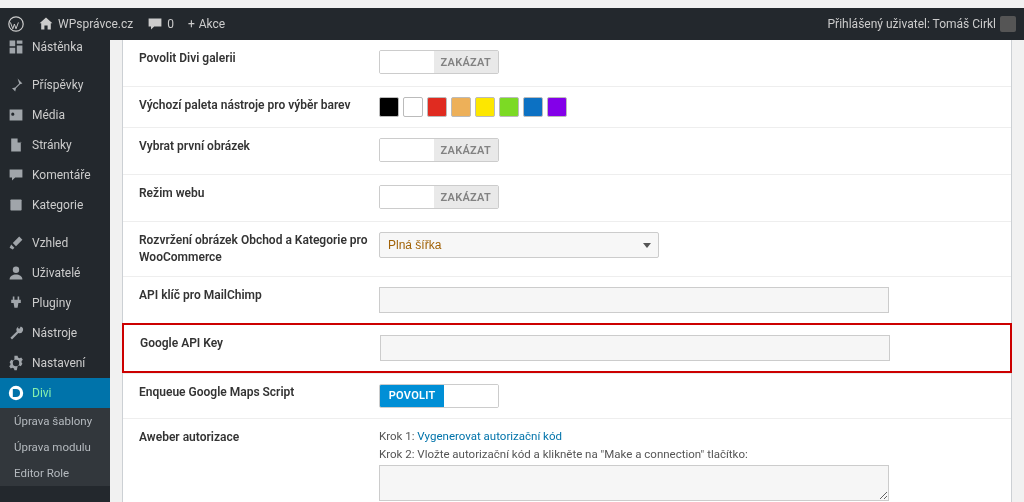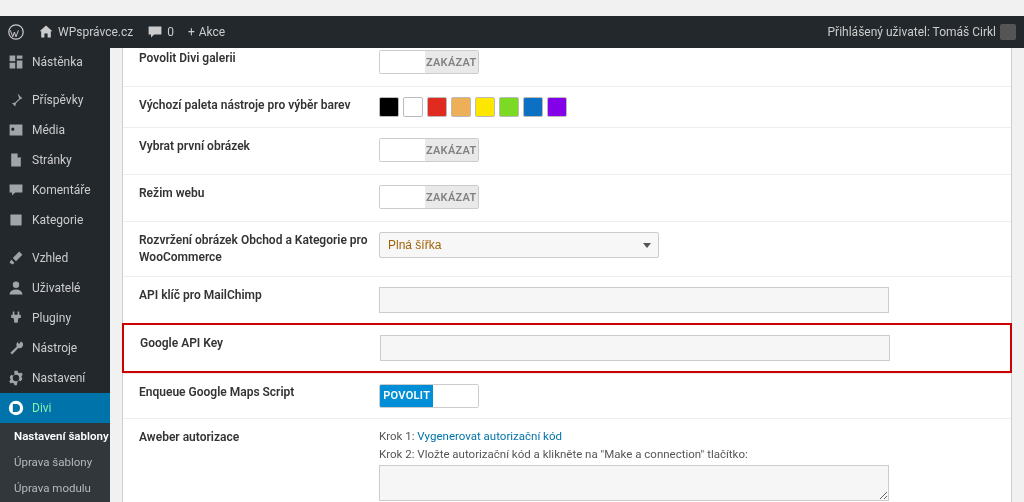--- a/index.html
+++ b/index.html
@@ -1,47 +1,47 @@
 <!DOCTYPE html>
 <html><head>
 <meta charset="utf-8">
 <style>
 * { margin: 0; padding: 0; box-sizing: border-box; }
 body { font-family: -apple-system, BlinkMacSystemFont, "Segoe UI", Roboto, Arial, sans-serif; font-size: 13px; color: #333; background: #f1f1f1; width: 1024px; height: 502px; overflow: hidden; }
 
 
-.adminbar { position: fixed; top: 16px; left: 0; right: 0; height: 32px; background: #23282d; color: #eee; display: flex; align-items: center; padding: 0 8px; font-size: 12px; z-index: 100; gap: 32px; }
+.adminbar { position: fixed; top: 8px; left: 0; right: 0; height: 32px; background: #23282d; color: #eee; display: flex; align-items: center; padding: 0 8px; font-size: 12px; z-index: 100; gap: 32px; }
 .adminbar .bar-left { display: flex; align-items: center; gap: 14px; }
 .adminbar .bar-right { margin-left: auto; display: flex; align-items: center; gap: 8px; }
 .adminbar .item { display: flex; align-items: center; gap: 4px; color: #ccc; cursor: pointer; }
 .adminbar svg { width: 16px; height: 16px; fill: #ccc; }
 .adminbar .avatar { width: 16px; height: 16px; background: #555; border-radius: 2px; }
 
 
-.sidebar { position: fixed; top: 32px; left: 0; width: 122px; bottom: 0; background: #23282d; color: #eee; font-size: 12px; overflow-y: auto; margin-top: 15px; }
+.sidebar { position: fixed; top: 32px; left: 0; width: 110px; bottom: 0; background: #23282d; color: #eee; font-size: 12px; overflow-y: auto; }
 .sidebar .menu-item { display: flex; align-items: center; gap: 8px; padding: 7px 8px; color: #ccc; cursor: pointer; }
 .sidebar .menu-item.active { background: #0073aa; color: #86efac; position: relative; }
 .sidebar .menu-item.active::after { content: ""; position: absolute; right: -6px; top: 50%; margin-top: -6px; width: 0; height: 0; border-top: 6px solid transparent; border-bottom: 6px solid transparent; border-left: 6px solid #0073aa; }
 .sidebar .submenu { background: #32373c; }
 .sidebar .submenu .sub-item { display: block; padding: 6px 8px 6px 14px; color: #b4b9be; cursor: pointer; font-size: 11.5px; }
 .sidebar .submenu .sub-item.current { color: #fff; font-weight: 600; }
 .sidebar svg { width: 16px; height: 16px; fill: #a0a5aa; flex-shrink: 0; }
 .sidebar .menu-item.active svg { fill: #fff; }
 
 
 .main { position: absolute; top: 32px; left: 110px; right: 0; bottom: 0; background: #f1f1f1; overflow-y: auto; margin-top: 8px; }
 .panel { background: #fff; margin: 0 12px 0 12px; border: 1px solid #ccd0d4; border-top: none; padding-bottom: 8px; }
 .row { display: flex; align-items: flex-start; padding: 10px 16px; border-top: 1px solid #eee; }
 .row:first-child { border-top: none; }
 .row .label { width: 240px; font-weight: 600; font-size: 12px; padding-right: 10px; color: #333; line-height: 1.4; }
 .row .ctrl { flex: 1; }
 .row.highlight { border: 2px solid #cc0000; margin: 0 -1px; }
 
 
-.toggle { display: inline-flex; align-items: stretch; height: 24px; border: 1px solid #ccc; border-radius: 2px; overflow: hidden; font-size: 11px; font-weight: 600; width: 100px; }
+.toggle { display: inline-flex; align-items: stretch; height: 24px; border: 1px solid #ccc; border-radius: 2px; overflow: hidden; font-size: 11px; font-weight: 600; width: 120px; }
 .toggle .knob { flex: 1; background: #fff; }
 .toggle .txt { flex: 1.2; display: flex; align-items: center; justify-content: center; color: #828282; background: #e9e9e9; letter-spacing: 0.3px; }
 .toggle.on .txt { background: #008fd6; color: #fff; order: -1; }
 .toggle.on .knob { order: 1; }
 
 
 .swatches { display: flex; gap: 4px; }
 .swatch { width: 20px; height: 20px; border: 1px solid #bbb; border-radius: 2px; cursor: pointer; }
 
 
@@ -164,21 +164,20 @@
       <span>Nastavení</span>
     </div>
   <div class="menu-item active">
       <svg viewBox="0 0 20 20">
         <circle cx="10" cy="10" r="9" fill="#fff"></circle>
         <path d="M6 5h4a5 5 0 010 10H6z" fill="#0073aa"></path>
       </svg>
       <span>Divi</span>
     </div>
   <div class="submenu">
-    <span class="sub-item current">Nastavení šablony</span>
     <span class="sub-item">Úprava šablony</span>
     <span class="sub-item">Úprava modulu</span>
     <span class="sub-item">Editor Role</span>
 
   </div>
 
 </div>
 
 <div class="main">
   <div class="panel">

